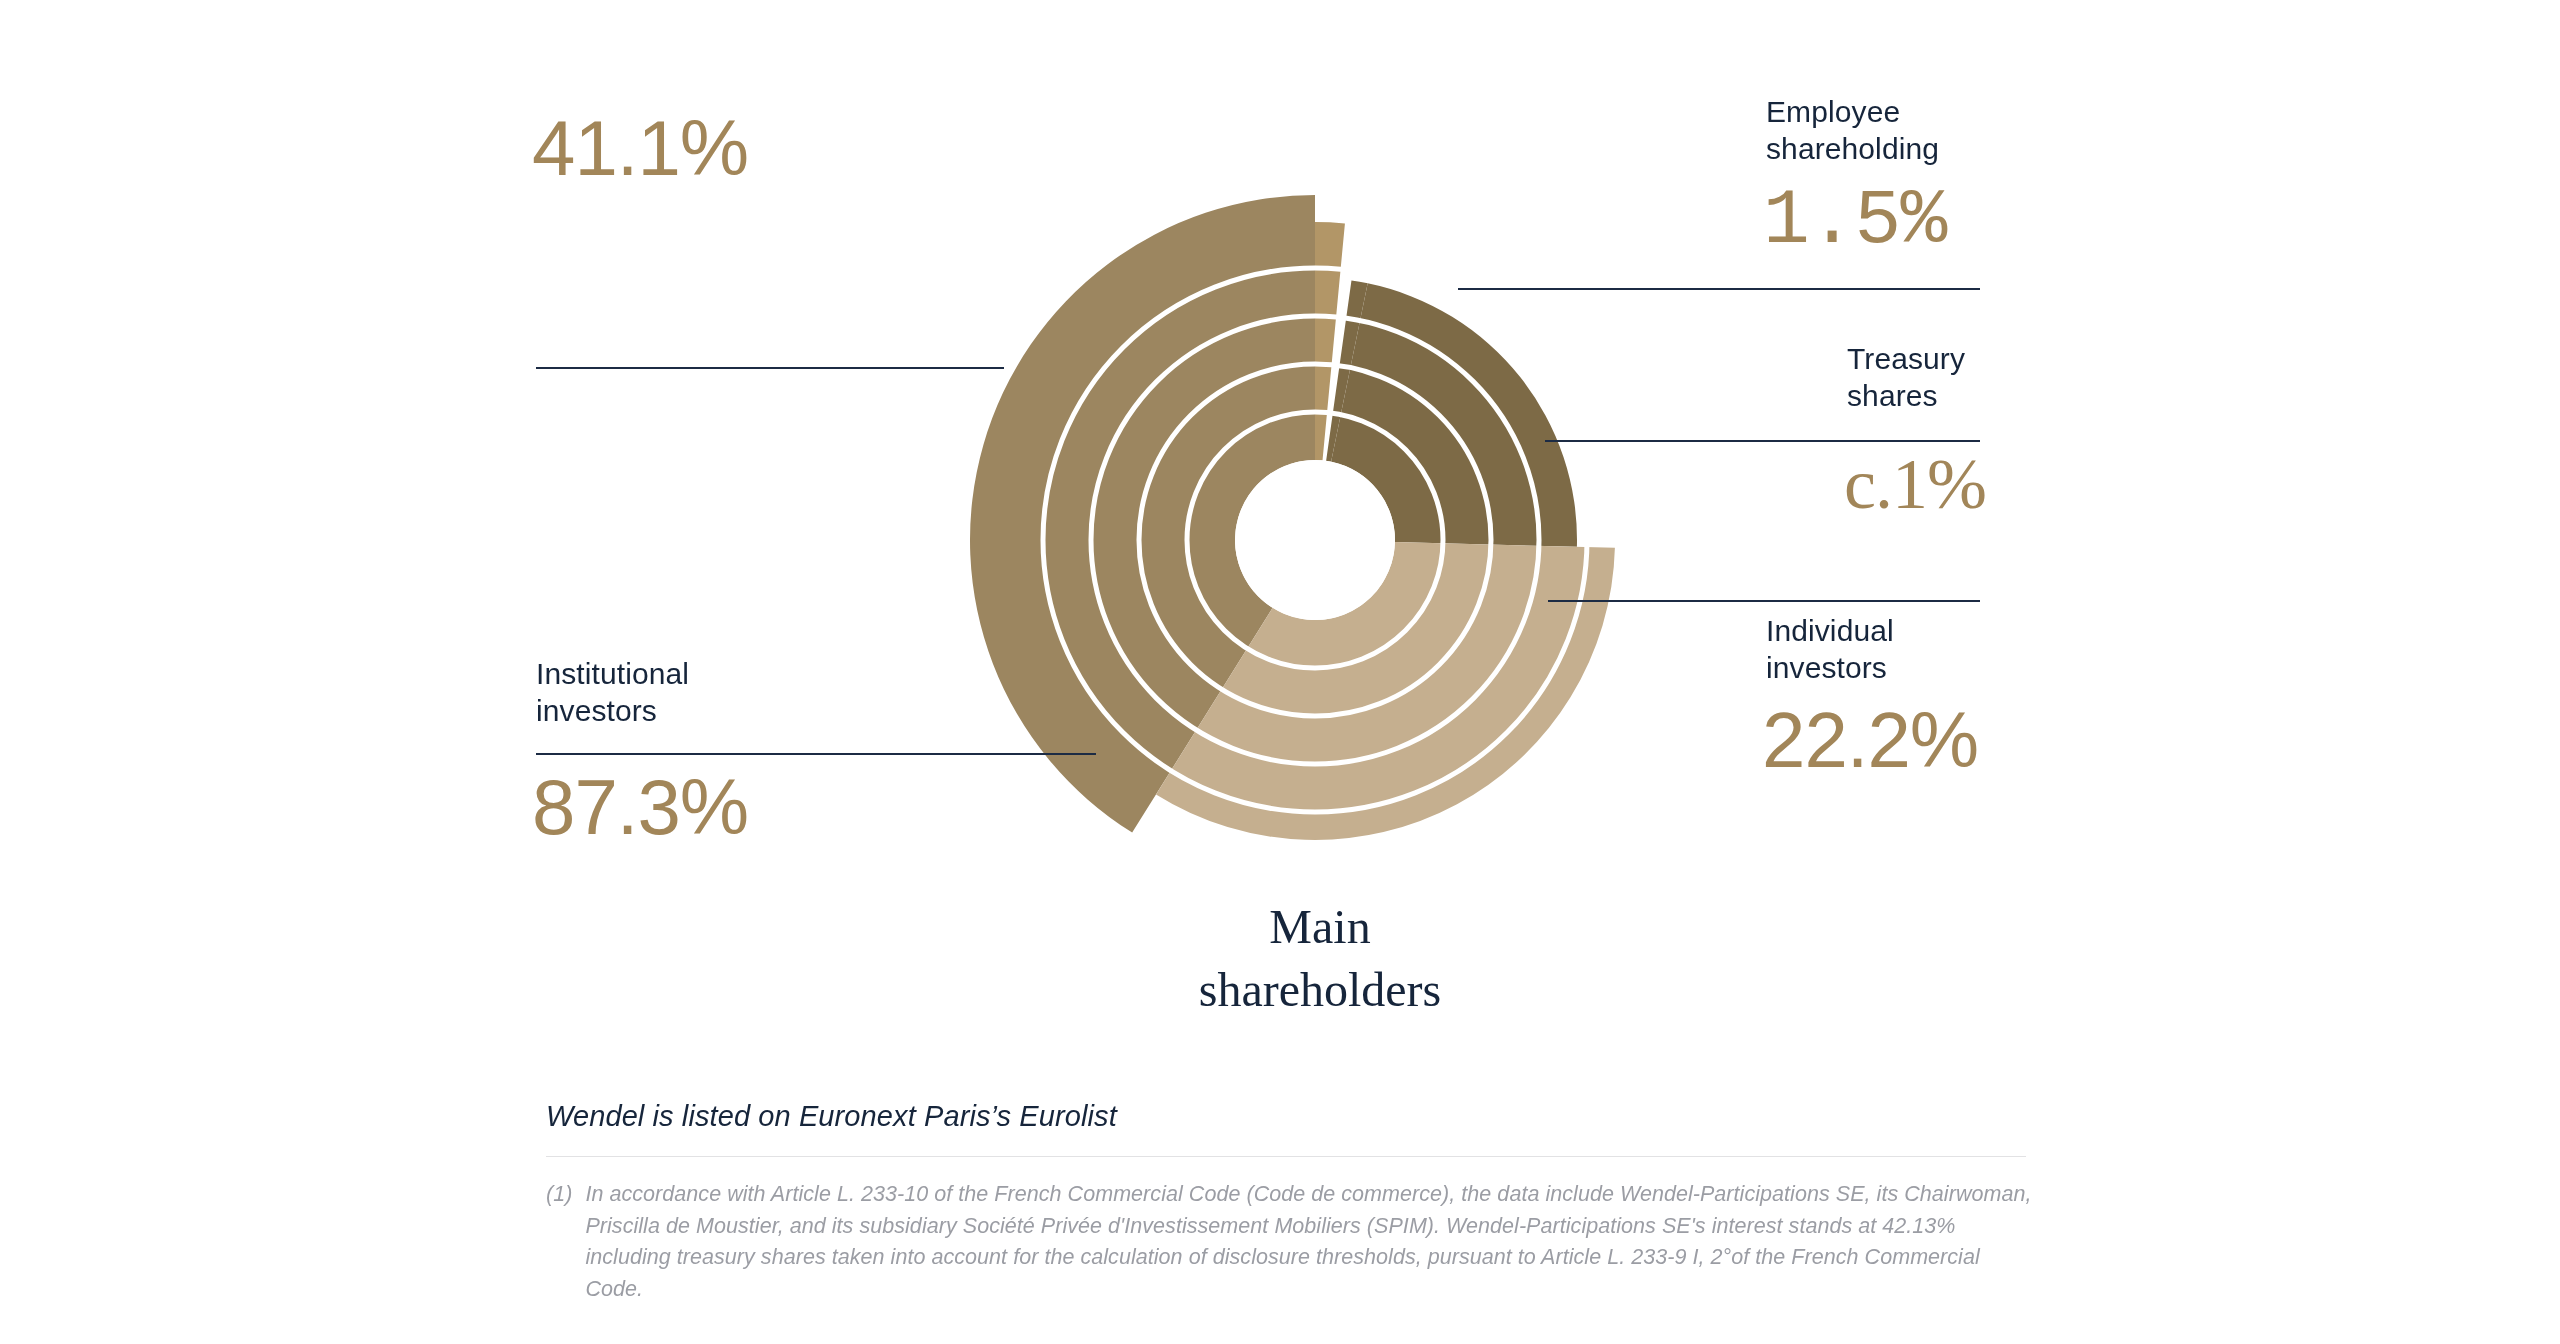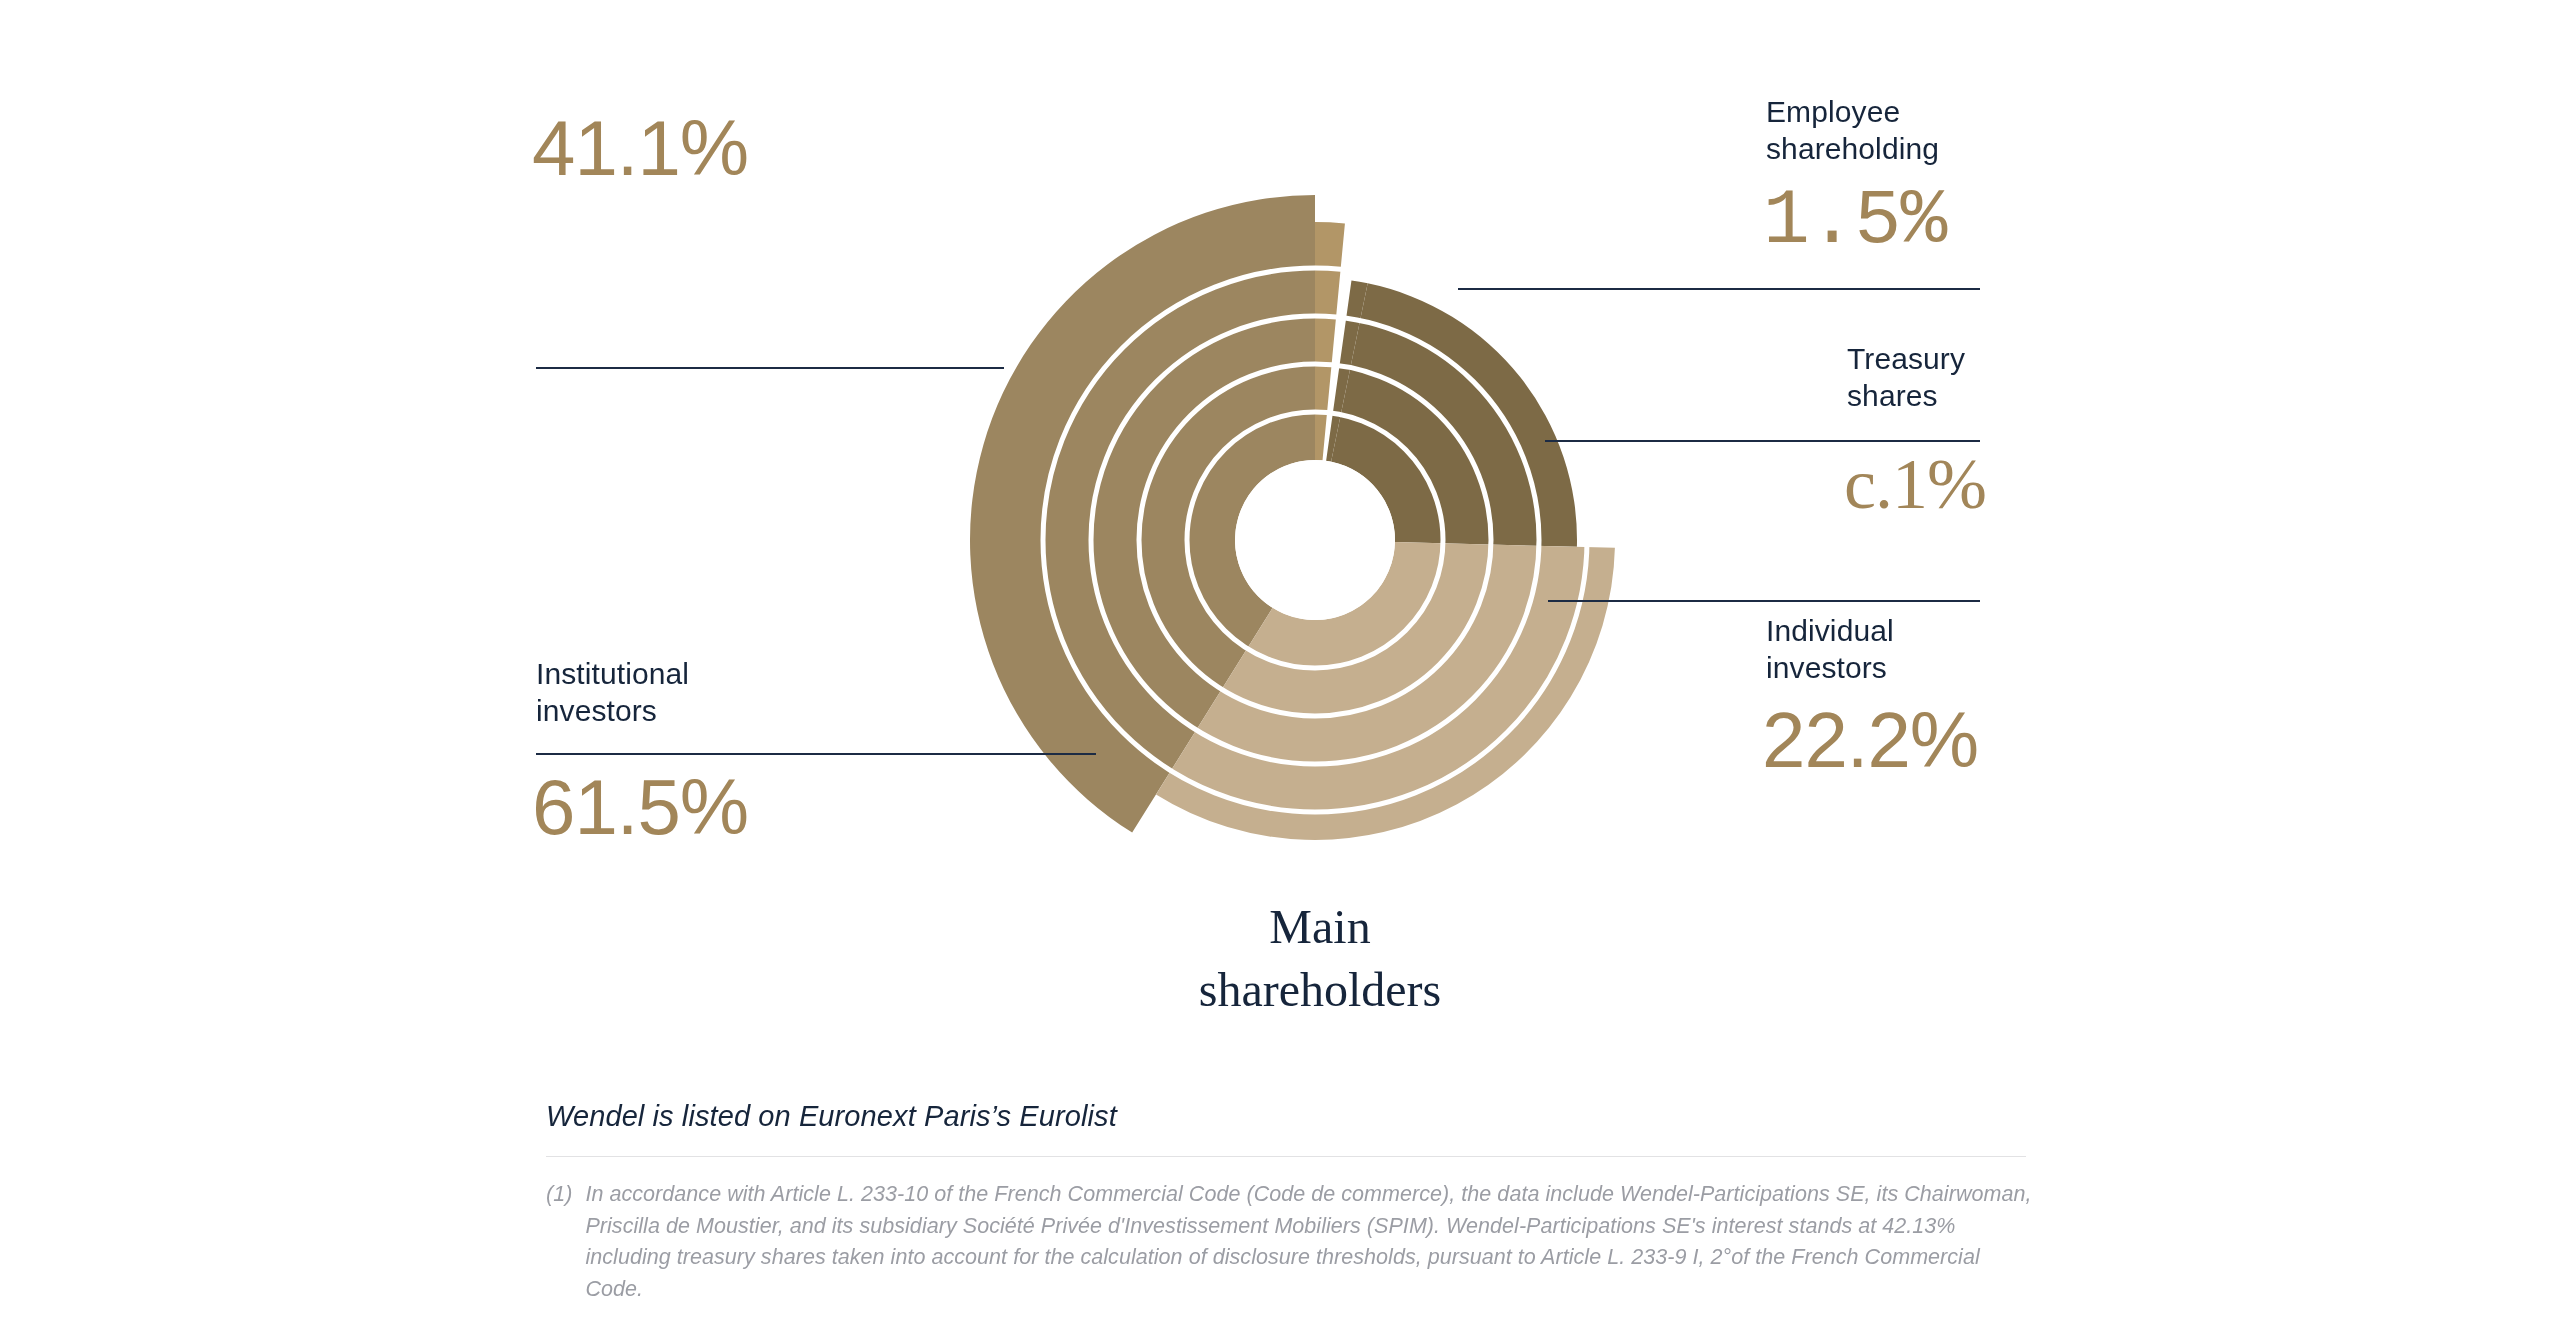--- a/index.html
+++ b/index.html
@@ -114,21 +114,21 @@
   <div class="leader" style="left:1545px;top:440px;width:435px;"></div>
   <div class="leader" style="left:1548px;top:600px;width:432px;"></div>
 
   <div class="label-block" id="blk-family">
     <div class="val">41.1%</div>
   </div>
 
   <div class="label-block" id="blk-institutional">
     <div class="lbl">Institutional
 investors</div>
-    <div class="val">61.5%</div>
+    <div class="val">87.3%</div>
   </div>
 
   <div class="label-block" id="blk-employee">
     <div class="lbl">Employee
 shareholding</div>
     <div class="val">1.5%</div>
   </div>
 
   <div class="label-block" id="blk-treasury">
     <div class="lbl">Treasury

